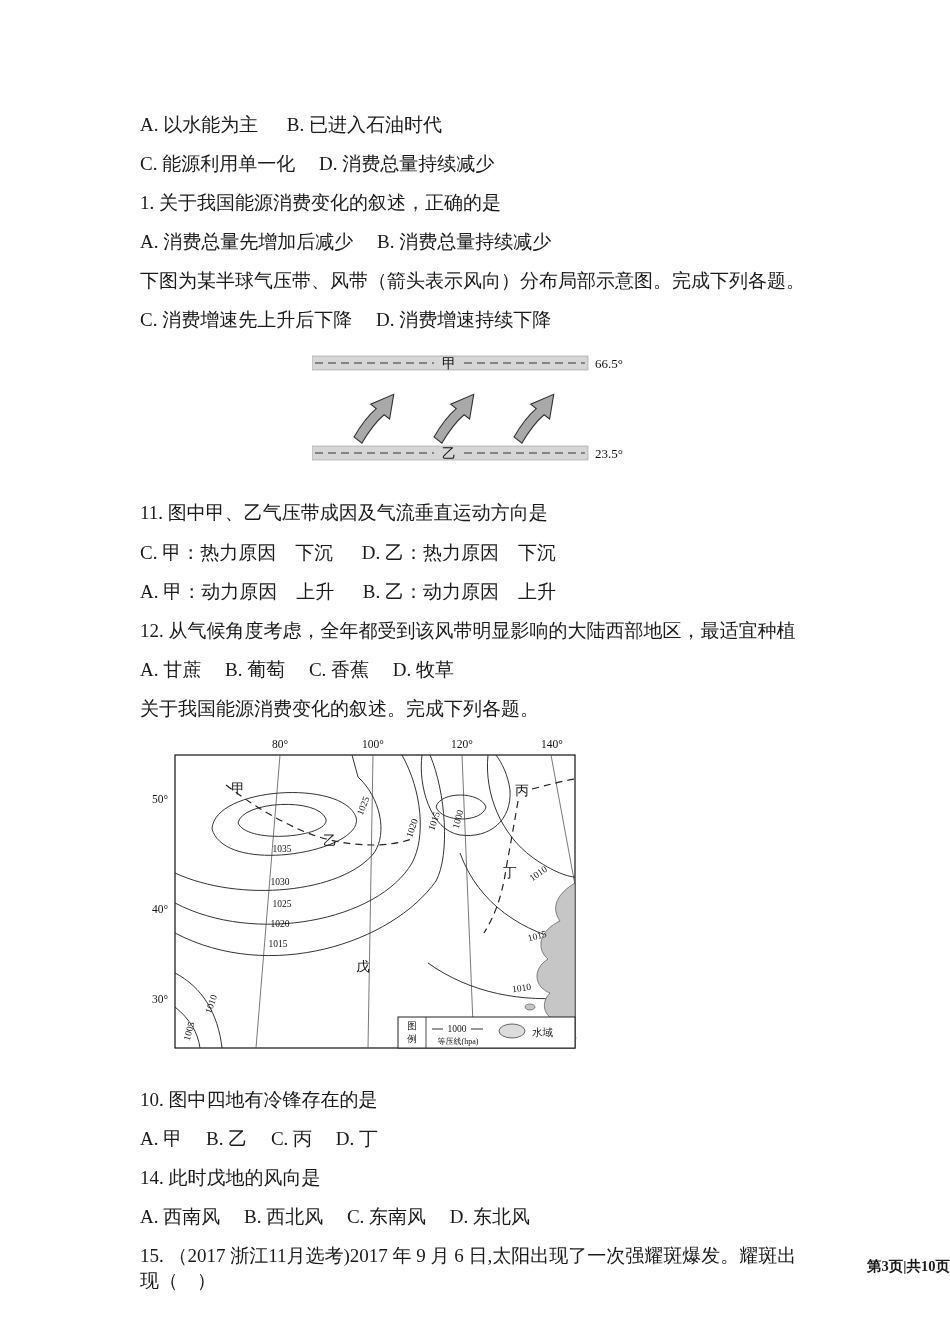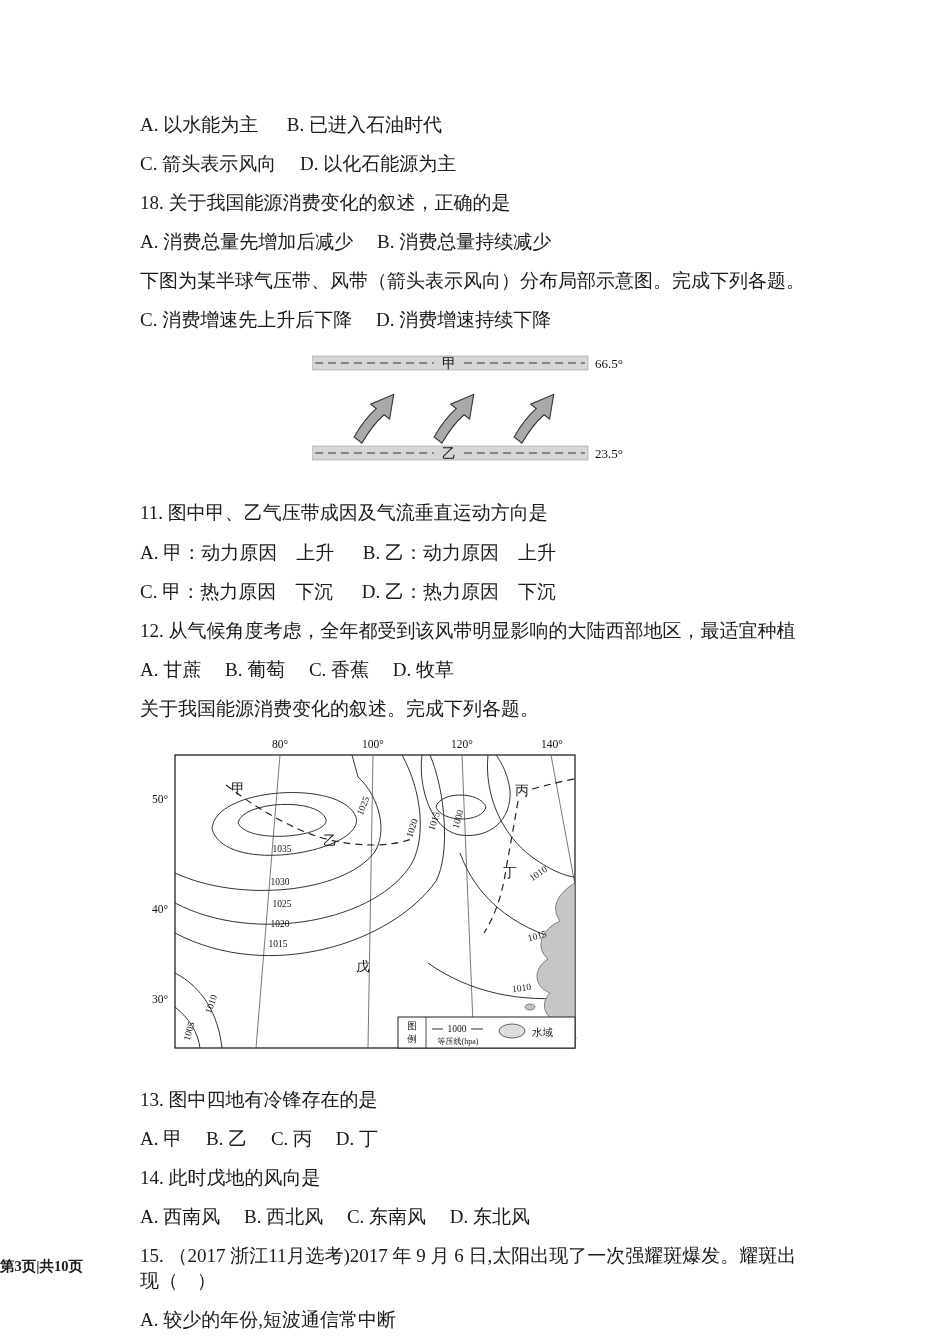--- a/index.html
+++ b/index.html
@@ -21,21 +21,21 @@
     margin: 0 0 14px 0;
     white-space: pre-wrap;
   }
   .figure { margin: 4px 0 18px 0; }
   .fig1 { margin-left: 172px; margin-top: 6px; margin-bottom: 22px; }
   .fig2 { margin-left: -10px; margin-bottom: 16px; }
   .footer {
     position: absolute;
     left: 0; right: 0;
     bottom: 68px;
-    text-align: left;
+    text-align: right;
     font-size: 14.5px;
     font-weight: bold;
   }
   
   svg text { font-family: "Liberation Serif", "DejaVu Serif", serif; fill: #111; }
   .tc { text-anchor: middle; }
   .te { text-anchor: end; }
   .band { fill: #d6d6d6; stroke: #9a9a9a; stroke-width: 0.6; }
   .band-dash { stroke: #333; stroke-width: 1; stroke-dasharray: 8 5; }
   .band-label { font-size: 14px; }
@@ -56,22 +56,22 @@
   .legend-label { font-size: 10.5px; }
   .iso-sample { stroke: #333; stroke-width: 1; }
   .water-sample { fill: #dcdcdc; stroke: #444; stroke-width: 0.8; }
 </style>
 </head>
 <body>
 
 <div class="page">
 
   <p class="para">A. 以水能为主      B. 已进入石油时代</p>
-  <p class="para">C. 箭头表示风向     D. 以化石能源为主</p>
-  <p class="para">18. 关于我国能源消费变化的叙述，正确的是</p>
+  <p class="para">C. 能源利用单一化     D. 消费总量持续减少</p>
+  <p class="para">1. 关于我国能源消费变化的叙述，正确的是</p>
   <p class="para">A. 消费总量先增加后减少     B. 消费总量持续减少</p>
   <p class="para">下图为某半球气压带、风带（箭头表示风向）分布局部示意图。完成下列各题。</p>
   <p class="para">C. 消费增速先上升后下降     D. 消费增速持续下降</p>
 
   <div class="figure fig1">
     <svg width="340" height="128" viewBox="0 0 340 128">
       <g>
         <rect class="band" x="0" y="10" width="276" height="14"></rect>
         <line class="band-dash" x1="3" y1="17" x2="122" y2="17"></line>
         <line class="band-dash" x1="152" y1="17" x2="273" y2="17"></line>
@@ -93,22 +93,22 @@
         <rect class="band" x="0" y="100" width="276" height="14"></rect>
         <line class="band-dash" x1="3" y1="107" x2="122" y2="107"></line>
         <line class="band-dash" x1="152" y1="107" x2="273" y2="107"></line>
         <text class="band-label tc" x="137" y="112">乙</text>
         <text class="deg" x="283" y="112">23.5°</text>
       </g>
     </svg>
   </div>
 
   <p class="para">11. 图中甲、乙气压带成因及气流垂直运动方向是</p>
+  <p class="para">C. 甲：热力原因　下沉      D. 乙：热力原因　下沉</p>
   <p class="para">A. 甲：动力原因　上升      B. 乙：动力原因　上升</p>
-  <p class="para">C. 甲：热力原因　下沉      D. 乙：热力原因　下沉</p>
   <p class="para">12. 从气候角度考虑，全年都受到该风带明显影响的大陆西部地区，最适宜种植</p>
   <p class="para">A. 甘蔗     B. 葡萄     C. 香蕉     D. 牧草</p>
   <p class="para">关于我国能源消费变化的叙述。完成下列各题。</p>
 
   <div class="figure fig2">
     <svg width="470" height="332" viewBox="0 0 470 332">
       <rect class="map-frame" x="45" y="20" width="400" height="293"></rect>
 
       <g>
         <text class="coord tc" x="150" y="13">80°</text>
@@ -190,24 +190,23 @@
         <line class="iso-sample" x1="302" y1="294" x2="313" y2="294"></line>
         <text class="isoval tc" x="327" y="297">1000</text>
         <line class="iso-sample" x1="341" y1="294" x2="353" y2="294"></line>
         <text class="legend-caption tc" x="328" y="309">等压线(hpa)</text>
         <ellipse class="water-sample" cx="382" cy="296" rx="13" ry="7"></ellipse>
         <text class="legend-label" x="402" y="301">水域</text>
       </g>
     </svg>
   </div>
 
-  <p class="para">13. 图中四地有冷锋存在的是</p>
+  <p class="para">10. 图中四地有冷锋存在的是</p>
   <p class="para">A. 甲     B. 乙     C. 丙     D. 丁</p>
   <p class="para">14. 此时戊地的风向是</p>
   <p class="para">A. 西南风     B. 西北风     C. 东南风     D. 东北风</p>
   <p class="para">15. （2017 浙江11月选考)2017 年 9 月 6 日,太阳出现了一次强耀斑爆发。耀斑出现（    ）</p>
-  <p class="para">A. 较少的年份,短波通信常中断</p>
 
   <div class="footer">
     <span>第3页|共10页</span>
   </div>
 
 </div>
 
 </body></html>

